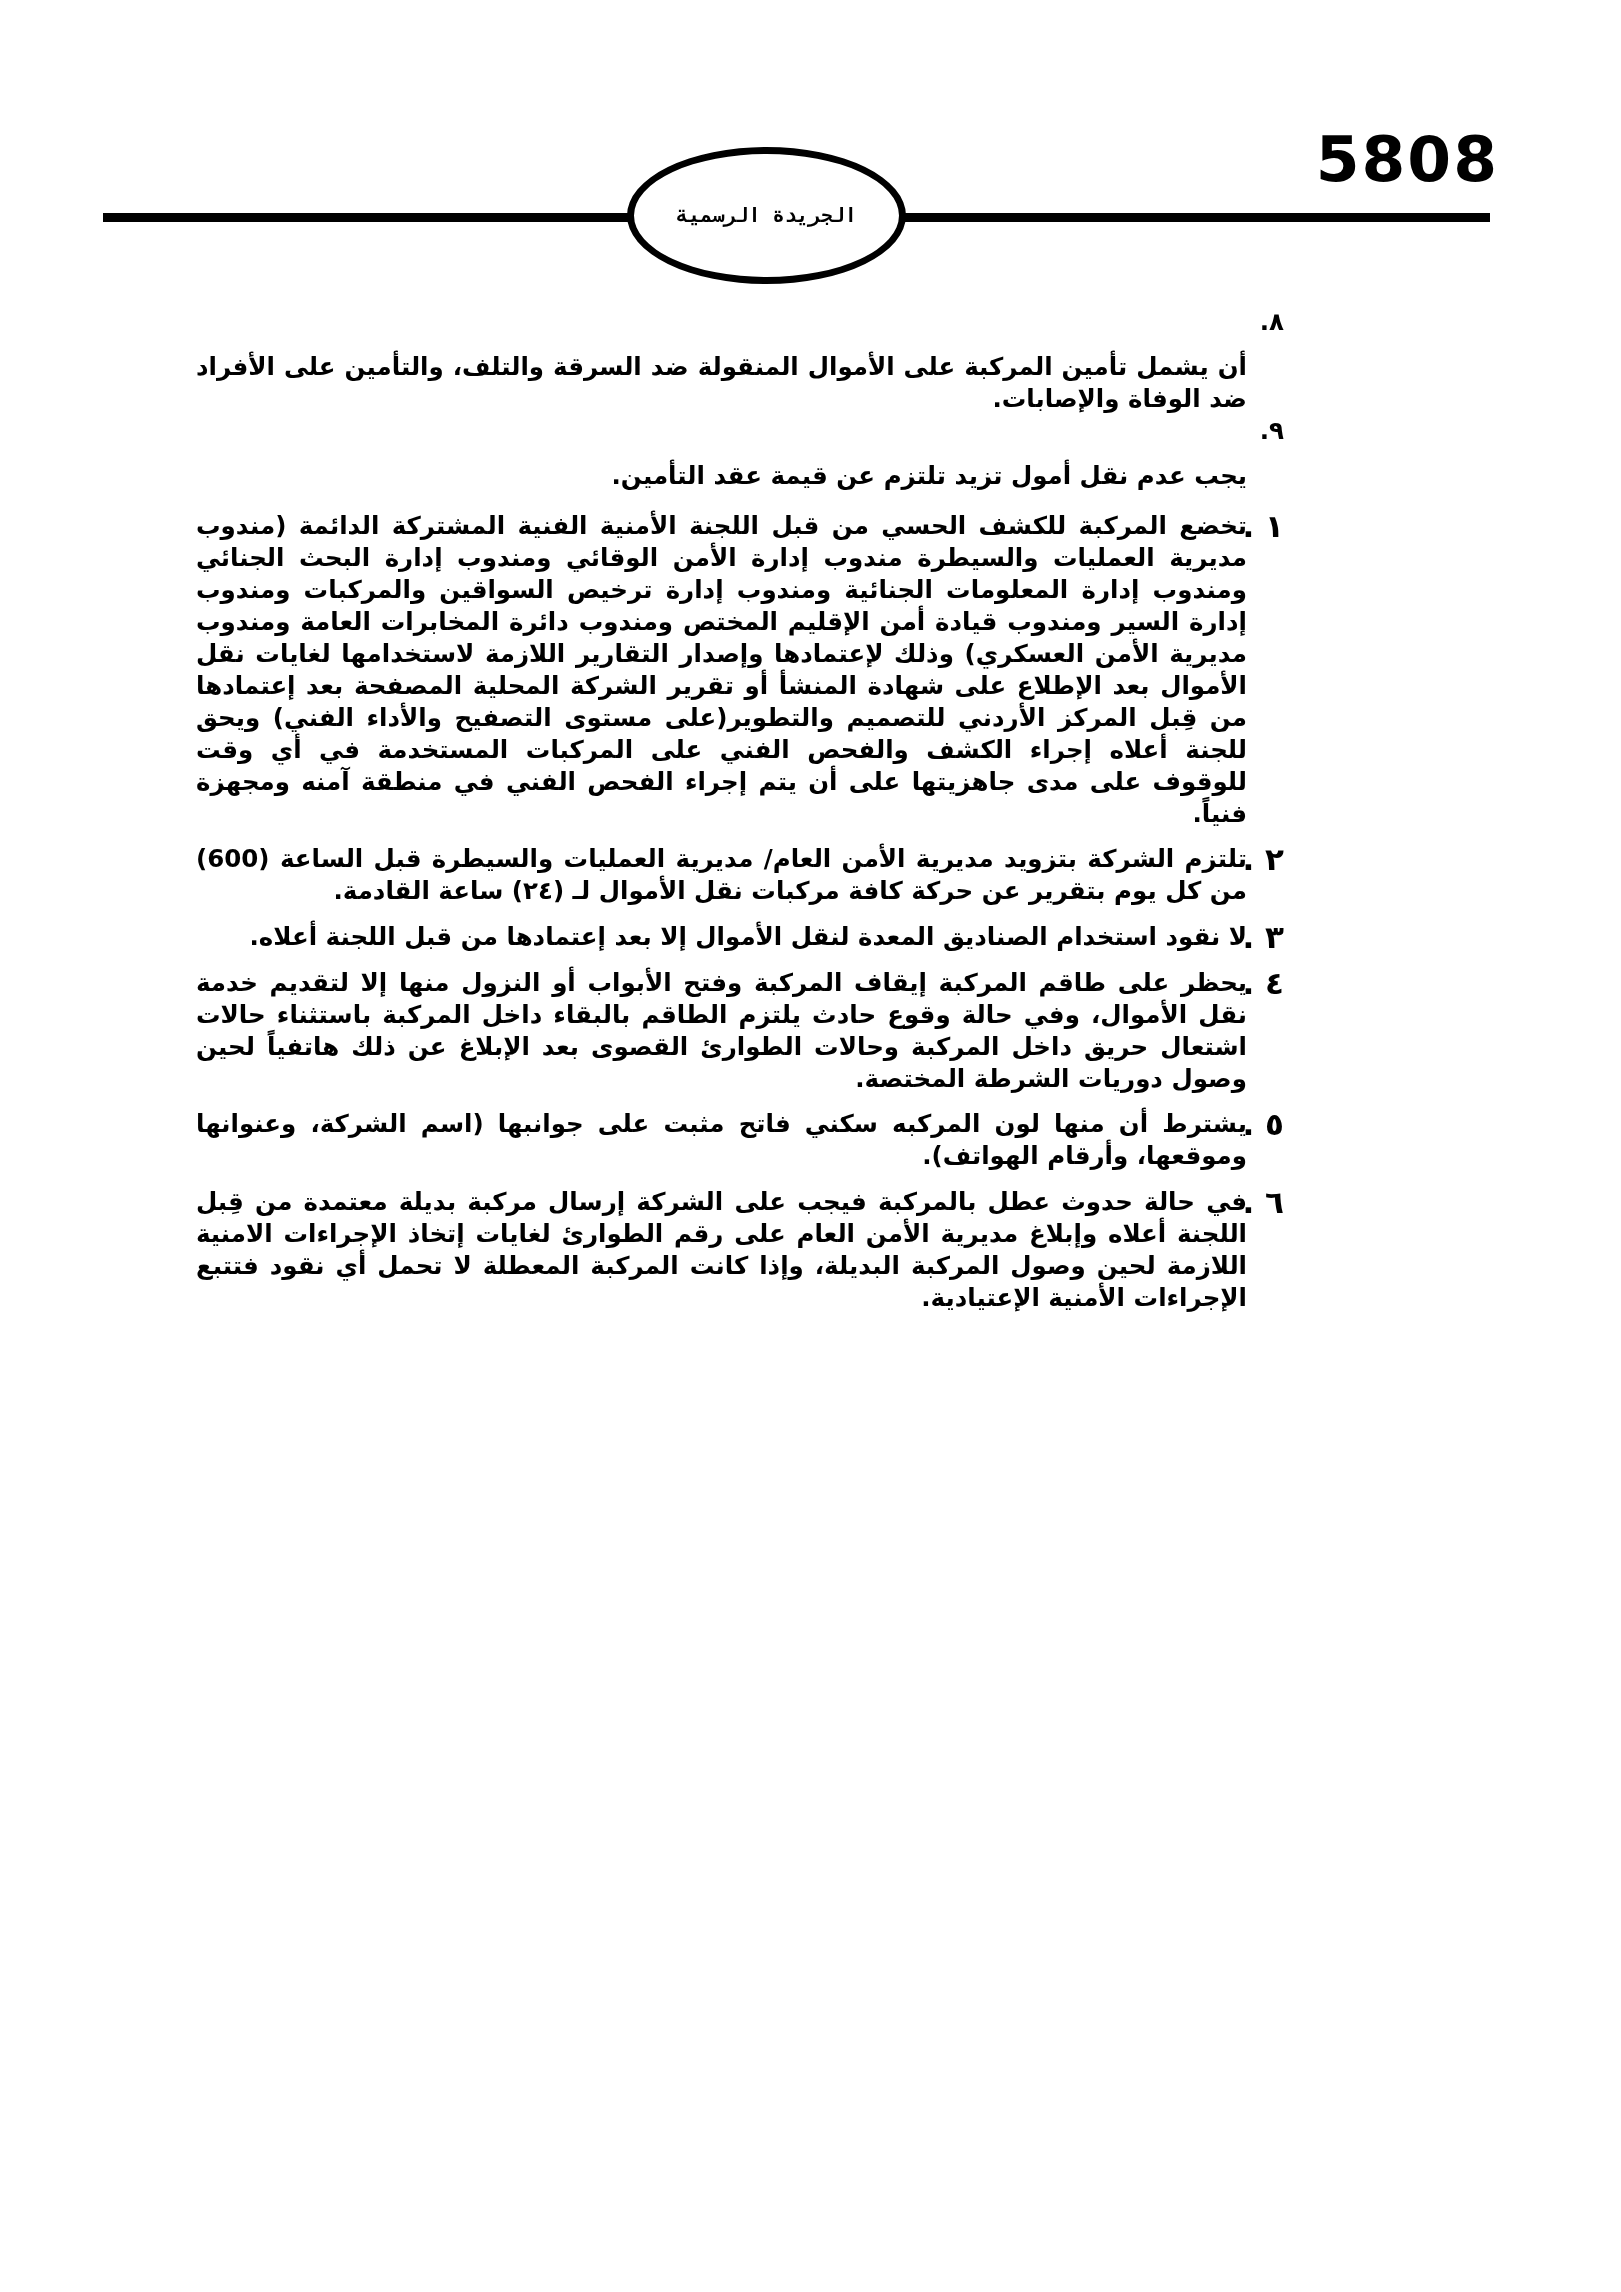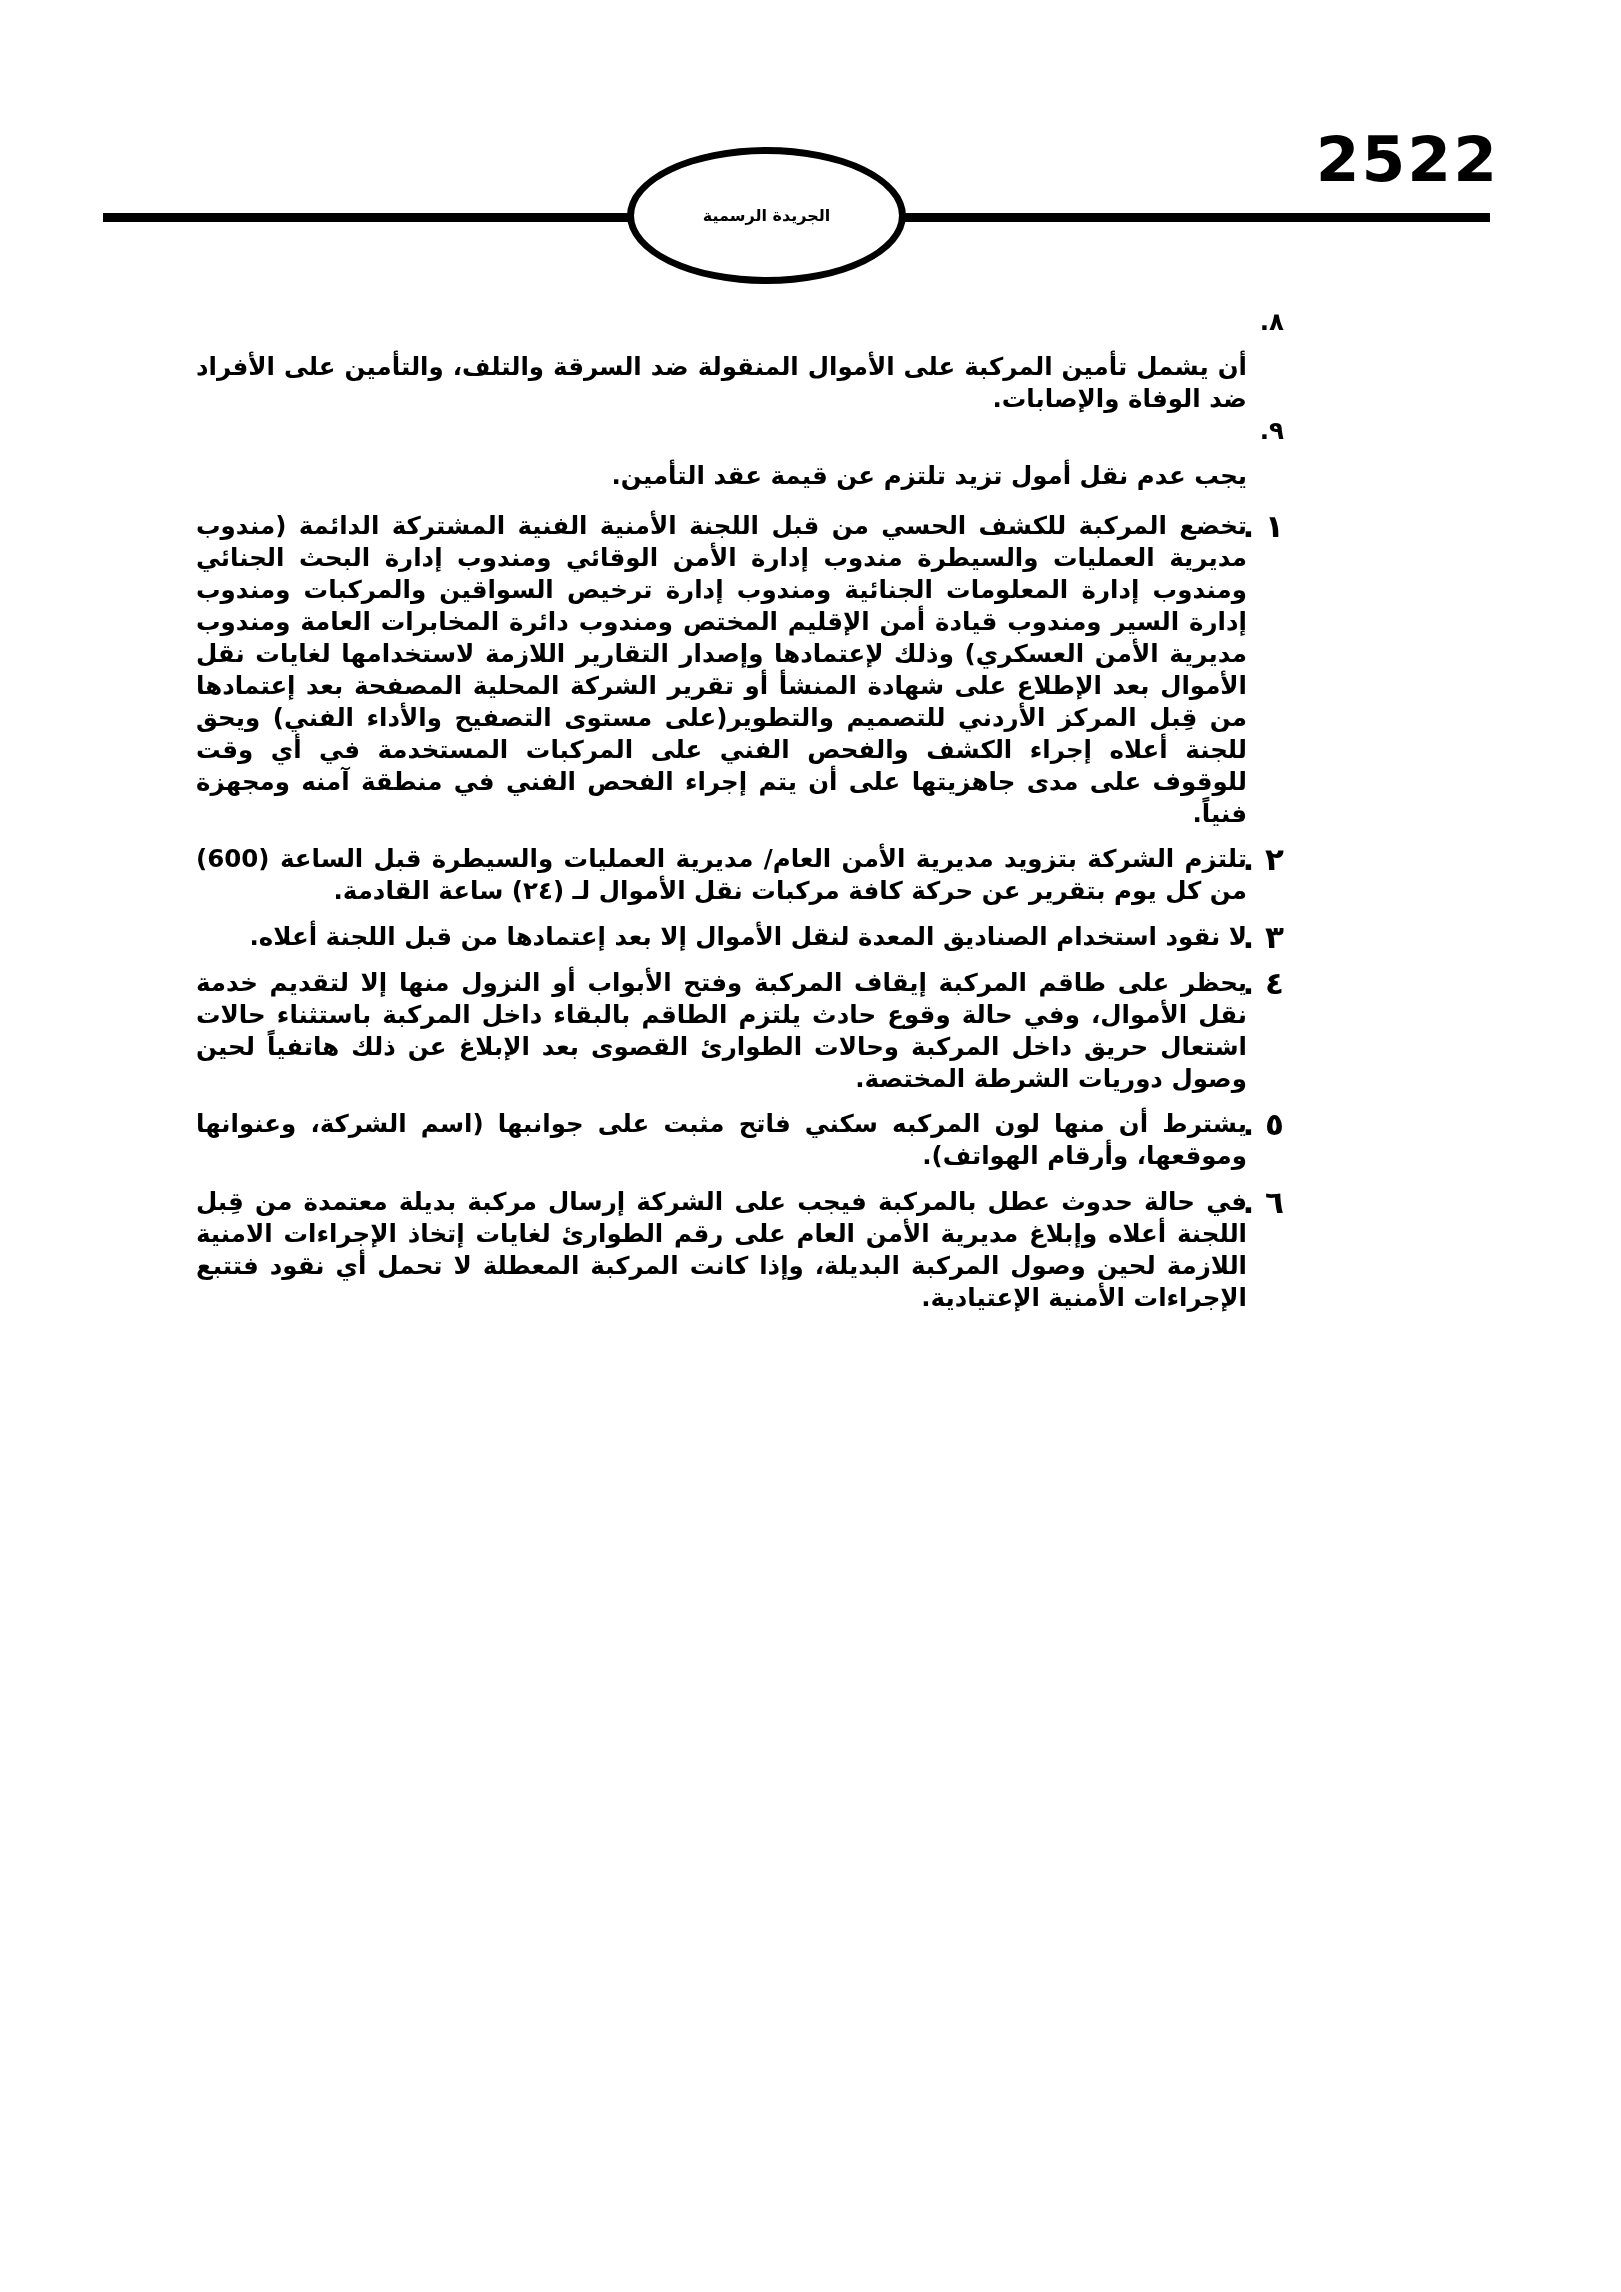--- a/index.html
+++ b/index.html
@@ -15,21 +15,21 @@
   }
   .header-rule {
     position: absolute; top: 213px; left: 103px; width: 1387px; height: 8.8px;
     background: #000;
   }
   .header-oval {
     position: absolute; top: 147px; left: 627px; width: 279px; height: 137px;
     border: 7.8px solid #000; border-radius: 50%; background: #fff;
     box-sizing: border-box; display: flex; align-items: center; justify-content: center;
   }
-  .header-oval span { font-size: 16px; font-weight: bold; direction: rtl; }
+  .header-oval span { font-size: 20px; font-weight: bold; direction: rtl; font-family: Liberation Mono, monospace; }
   .content {
     position: absolute; top: 306px; left: 196px; width: 1088px;
     direction: rtl; text-align: justify;
     font-size: 24.5px; font-weight: bold; line-height: 32px;
   }
   .intro-item { display: flex; flex-direction: row; }
   .intro-item .num { width: 37px; flex: 0 0 37px; }
   .intro-item .txt { flex: 1; margin-top: 45px; }
   .section-title {
     margin-top: 63px; text-decoration: underline; text-underline-offset: 5.9px;
@@ -41,21 +41,21 @@
   }
   .cond .num {
     width: 37px; flex: 0 0 37px; font-size: 31px; line-height: 32px;
     white-space: nowrap;
   }
   .cond .txt { flex: 1; text-align-last: right; }
 </style>
 </head>
 <body>
 
-<div class="page-number">2522</div>
+<div class="page-number">5808</div>
 <div class="header-rule"></div>
 <div class="header-oval">
   <span>الجريدة الرسمية</span>
 </div>
 
 <div class="content">
   <div class="intro-item">
     <span class="num">٨.</span>
     <span class="txt">أن يشمل تأمين المركبة على الأموال المنقولة ضد السرقة والتلف، والتأمين على الأفراد ضد الوفاة والإصابات.</span>
   </div>

